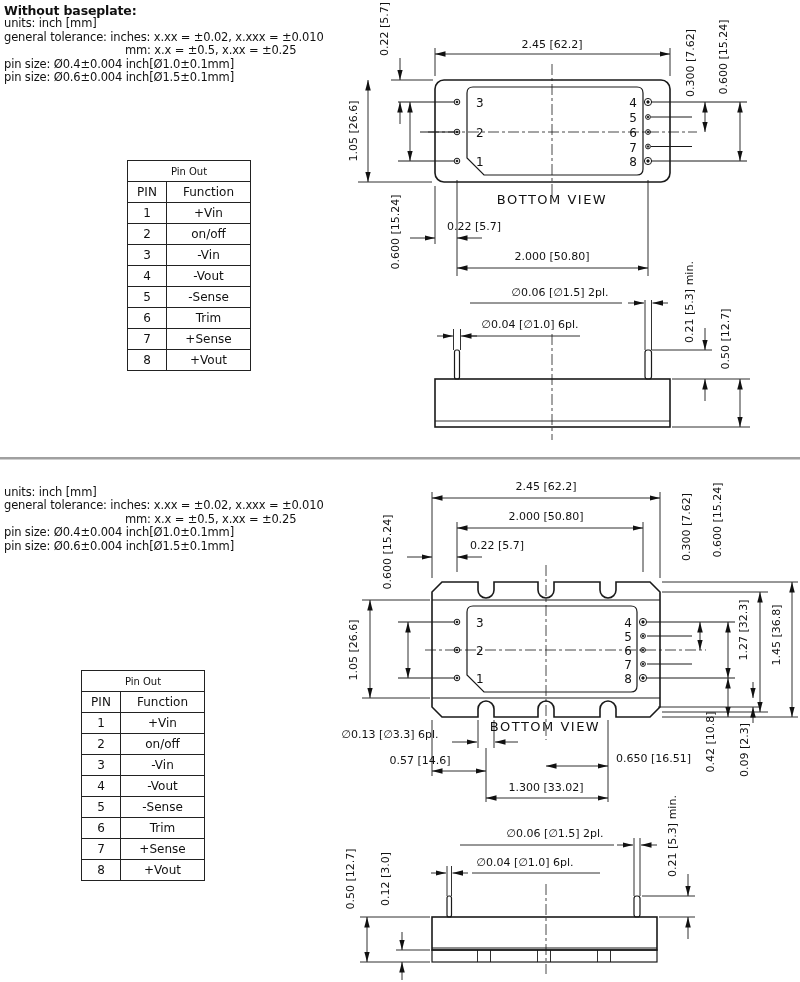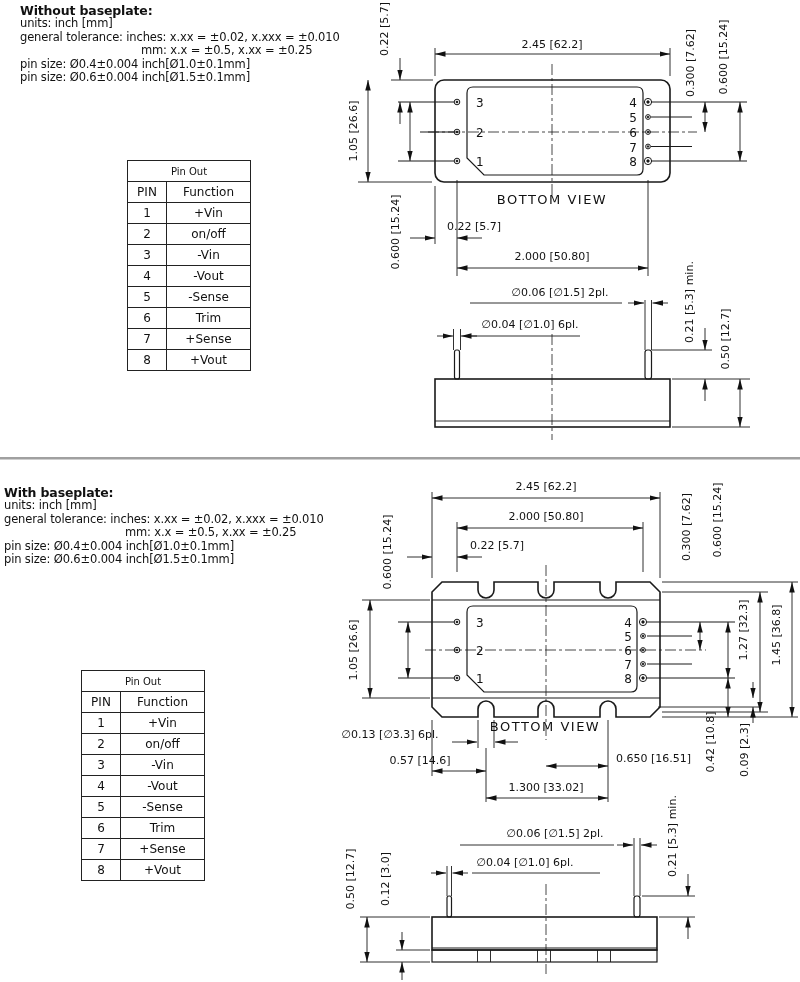--- a/index.html
+++ b/index.html
@@ -302,21 +302,21 @@
           <line x1="659" y1="917" x2="695" y2="917"></line>
       <line x1="688" y1="874" x2="688" y2="896" marker-end="url(#arr)"></line>
           <line x1="688" y1="939" x2="688" y2="917" marker-end="url(#arr)"></line>
     </g>
     <text class="dim" transform="rotate(-90 354 879)" x="354" y="879" text-anchor="middle">0.50 [12.7]</text>
     <text class="dim" transform="rotate(-90 389 879)" x="389" y="879" text-anchor="middle">0.12 [3.0]</text>
     <text class="dim" transform="rotate(-90 676 836)" x="676" y="836" text-anchor="middle">0.21 [5.3]  min.</text>
   </g>
 </svg>
 
-  <div class="notes" style="left:20px;top:4px;">
+  <div class="notes" style="left:4px;top:4px;">
     <div class="hd">Without baseplate:</div>
     <div>units: inch [mm]</div>
     <div>general tolerance: inches: x.xx = ±0.02, x.xxx = ±0.010</div>
     <div class="indent">mm: x.x = ±0.5, x.xx = ±0.25</div>
     <div>pin size: Ø0.4±0.004 inch[Ø1.0±0.1mm]</div>
     <div>pin size: Ø0.6±0.004 inch[Ø1.5±0.1mm]</div>
   </div>
 
   <table class="pinout" style="left:127px;top:160px;">
     <tbody>
@@ -356,21 +356,20 @@
           <td class="c2">+Sense</td>
         </tr>
     <tr>
           <td class="c1">8</td>
           <td class="c2">+Vout</td>
         </tr>
   </tbody>
     </table>
 
   <div class="notes" style="left:4px;top:486px;">
-    <div class="hd">With baseplate:</div>
     <div>units: inch [mm]</div>
     <div>general tolerance: inches: x.xx = ±0.02, x.xxx = ±0.010</div>
     <div class="indent">mm: x.x = ±0.5, x.xx = ±0.25</div>
     <div>pin size: Ø0.4±0.004 inch[Ø1.0±0.1mm]</div>
     <div>pin size: Ø0.6±0.004 inch[Ø1.5±0.1mm]</div>
   </div>
 
   <table class="pinout" style="left:81px;top:670px;">
     <tbody>
         <tr>

